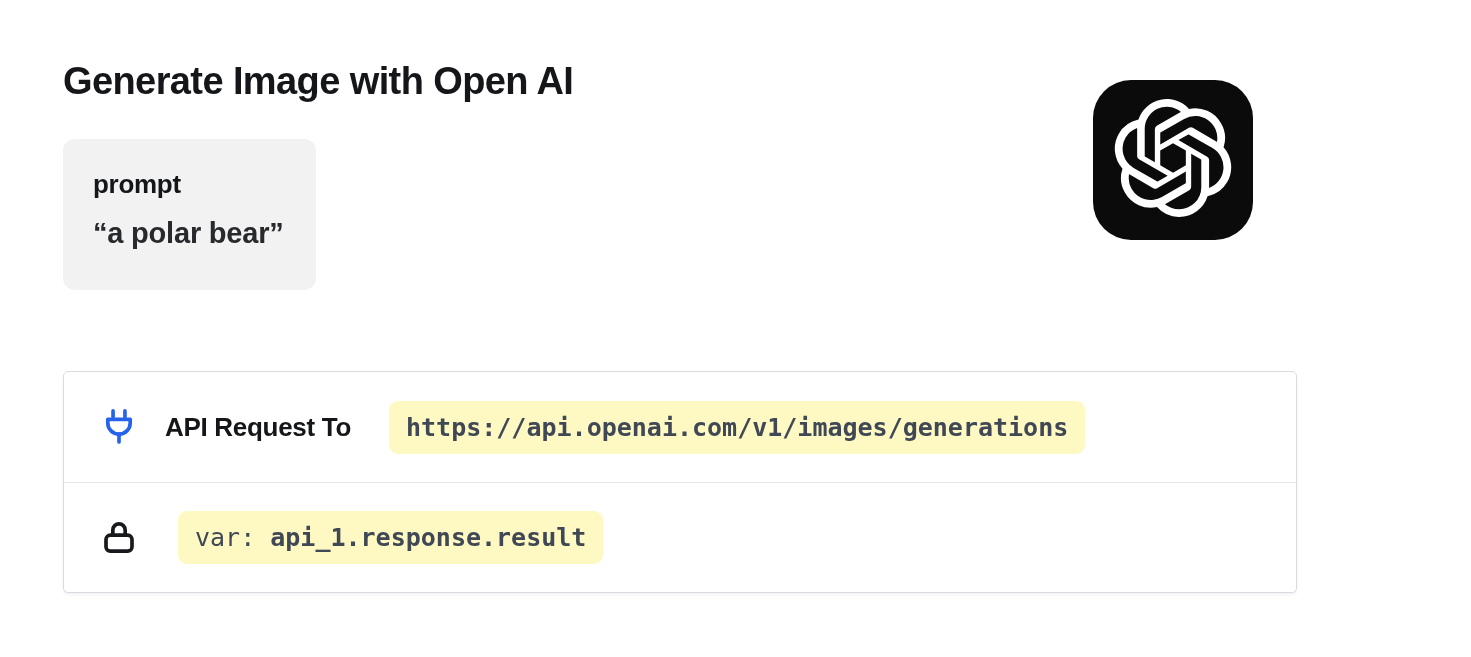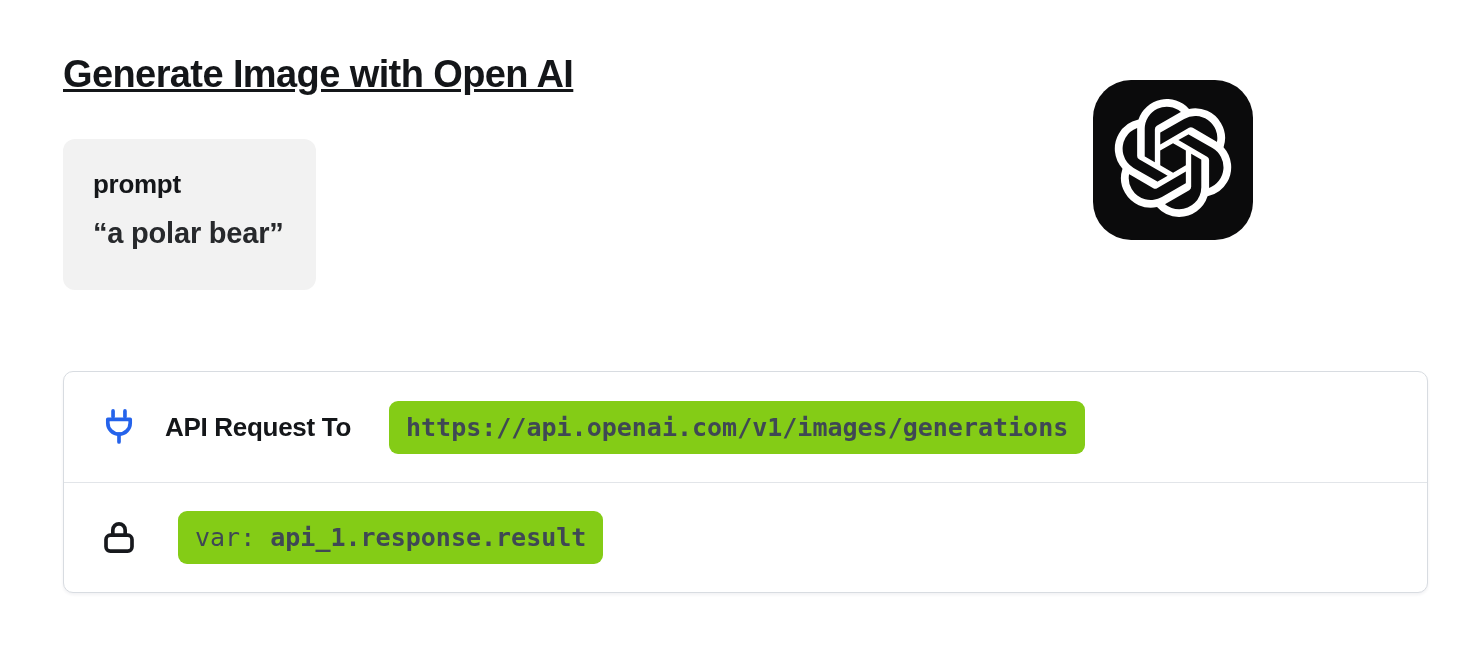--- a/index.html
+++ b/index.html
@@ -10,26 +10,25 @@
     position: relative;
     width: 1471px;
     height: 657px;
     background: #ffffff;
     overflow: hidden;
   }
 
   .page-title {
     position: absolute;
     left: 63px;
-    top: 53px;
+    top: 60px;
     font-size: 38px;
     font-weight: 700;
     letter-spacing: -0.6px;
     color: #141619;
-    text-decoration: underline;
   }
 
   .params-row {
     position: absolute;
     left: 63px;
     top: 139px;
     display: flex;
     align-items: stretch;
   }
 
@@ -64,24 +63,24 @@
     border-radius: 38px;
     display: flex;
     align-items: center;
     justify-content: center;
   }
 
   .steps-box {
     position: absolute;
     left: 63px;
     top: 371px;
-    width: 1365px;
+    width: 1234px;
     background: #ffffff;
     border: 1px solid #d8dce1;
-    border-radius: 10px;
+    border-radius: 5px;
     box-shadow: 0 2px 3px rgba(30,40,60,0.06);
   }
 
   .step-row {
     display: flex;
     align-items: center;
     height: 110px;
     padding: 0 34px;
   }
   .step-row + .step-row { border-top: 1px solid #e2e5e9; }
@@ -99,21 +98,21 @@
     margin-left: 25px;
     font-size: 26px;
     font-weight: 700;
     color: #141619;
     letter-spacing: -0.3px;
     white-space: nowrap;
   }
 
   .code-chip {
     margin-left: 38px;
-    background: #84cc16;
+    background: #fef9c3;
     border-radius: 9px;
     padding: 12px 17px;
     font-family: "DejaVu Sans Mono", monospace;
     font-size: 25px;
     color: #3f4854;
     white-space: nowrap;
   }
   .code-chip .code-bold { font-weight: 700; }
 </style>
 </head>

